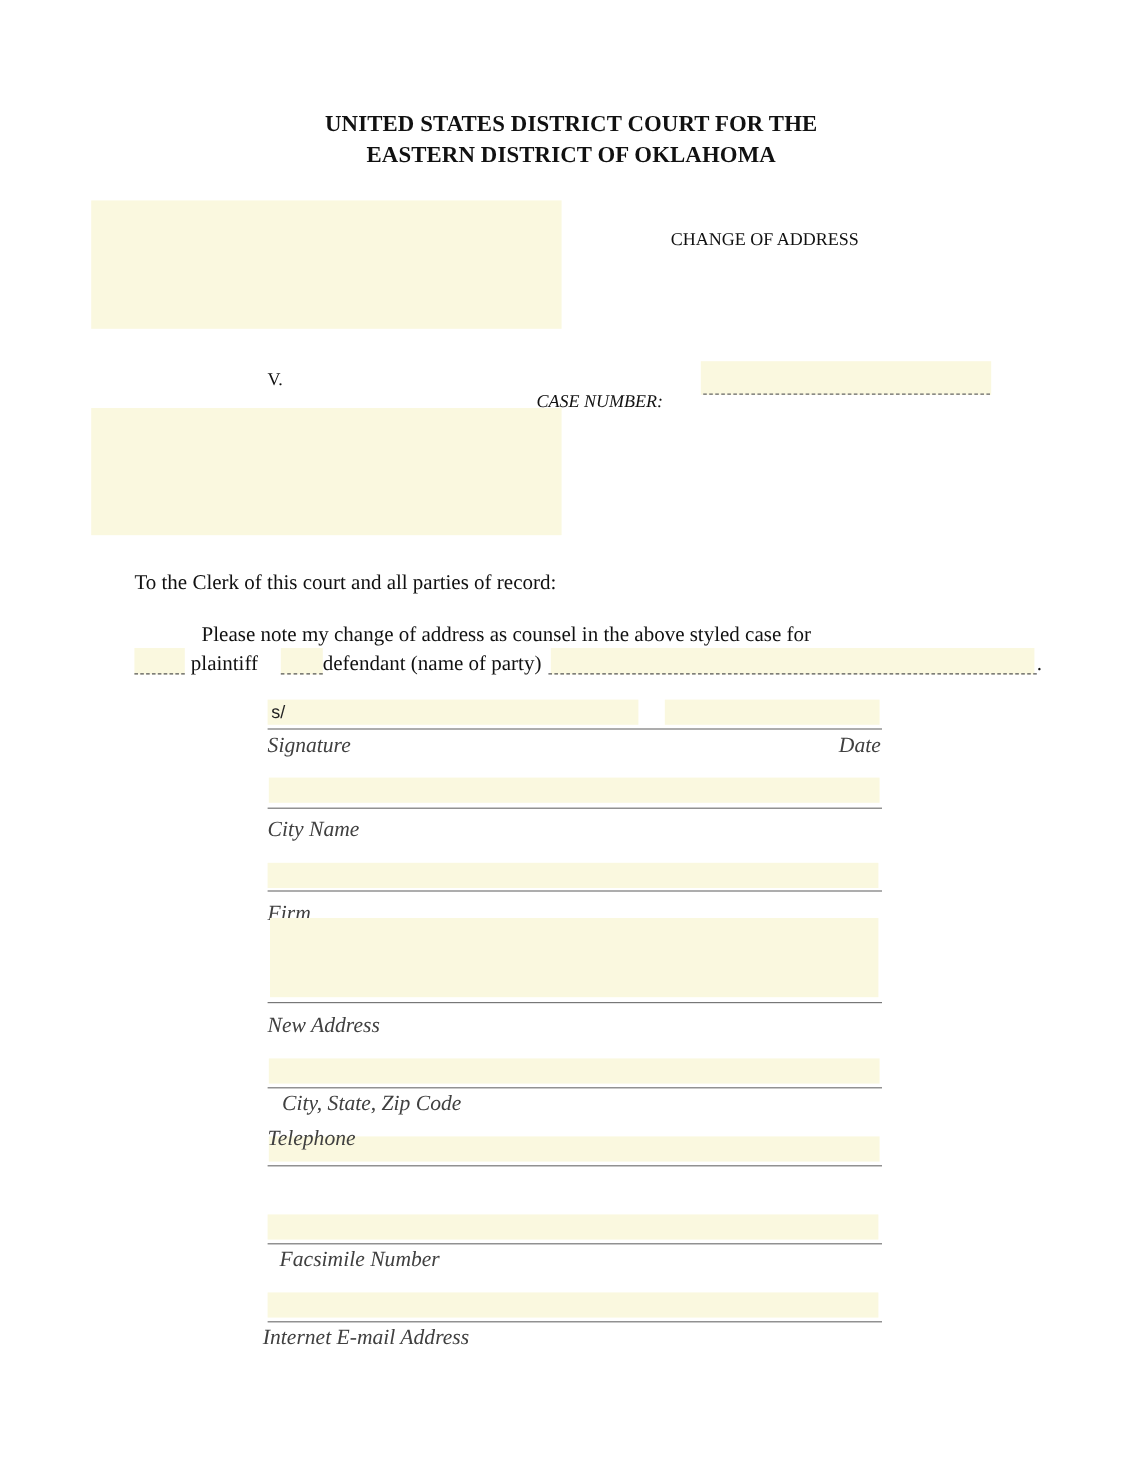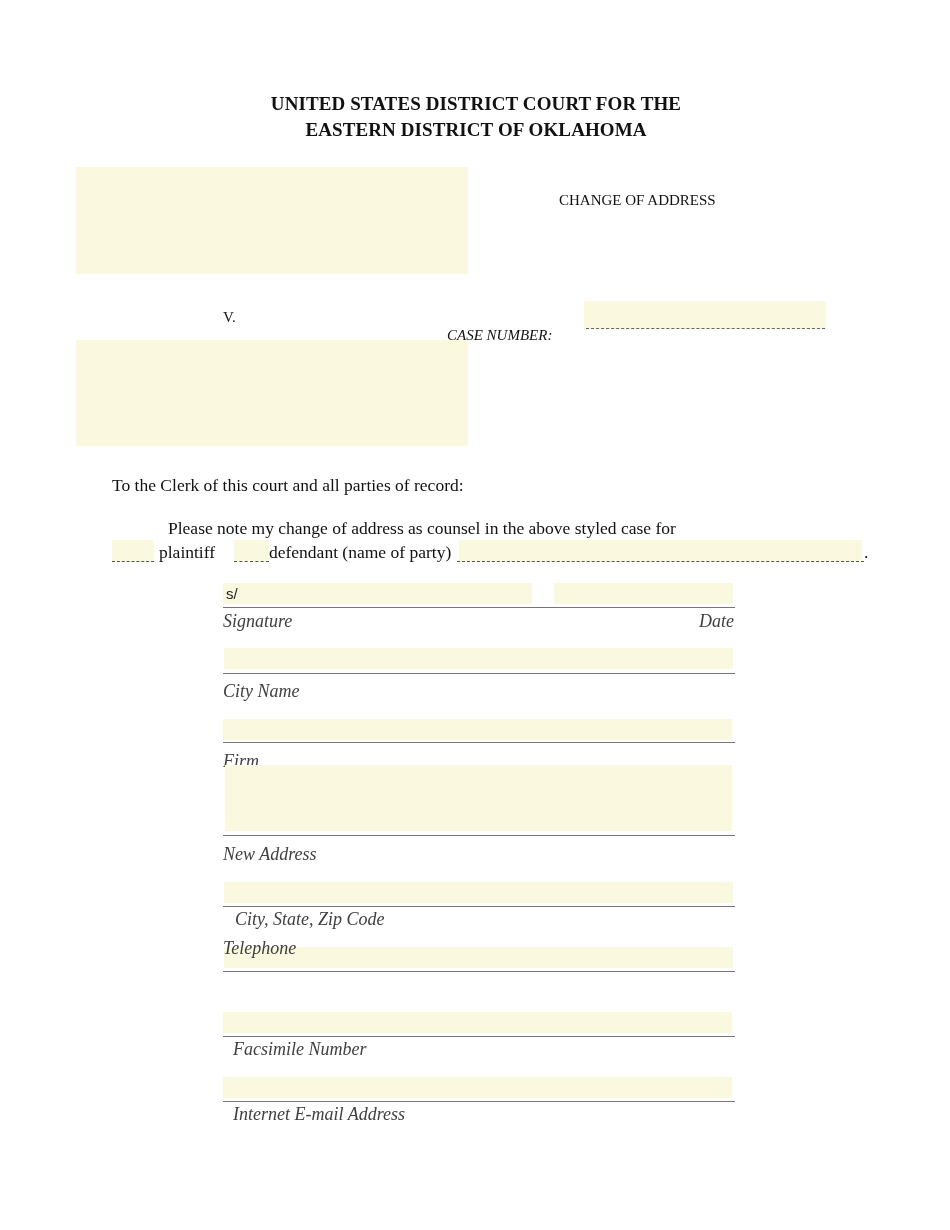--- a/index.html
+++ b/index.html
@@ -134,13 +134,13 @@
 <div class="fill" style="left:223px; top:1012px; width:509px; height:21px;">
   <span></span>
 </div>
 <div class="underscore-line" style="left:223px; top:1036px; width:512px;"></div>
 <div class="abs label14" style="left:213px; top:1039px;margin-left:20px;">Facsimile Number</div>
 
 <div class="fill" style="left:223px; top:1077px; width:509px; height:21px;">
   <span></span>
 </div>
 <div class="underscore-line" style="left:223px; top:1101px; width:512px;"></div>
-<div class="abs label14" style="left:233px; top:1104px;">Internet E-mail Address</div>
+<div class="abs label14" style="left:219px; top:1104px;">Internet E-mail Address</div>
 
 </body></html>

